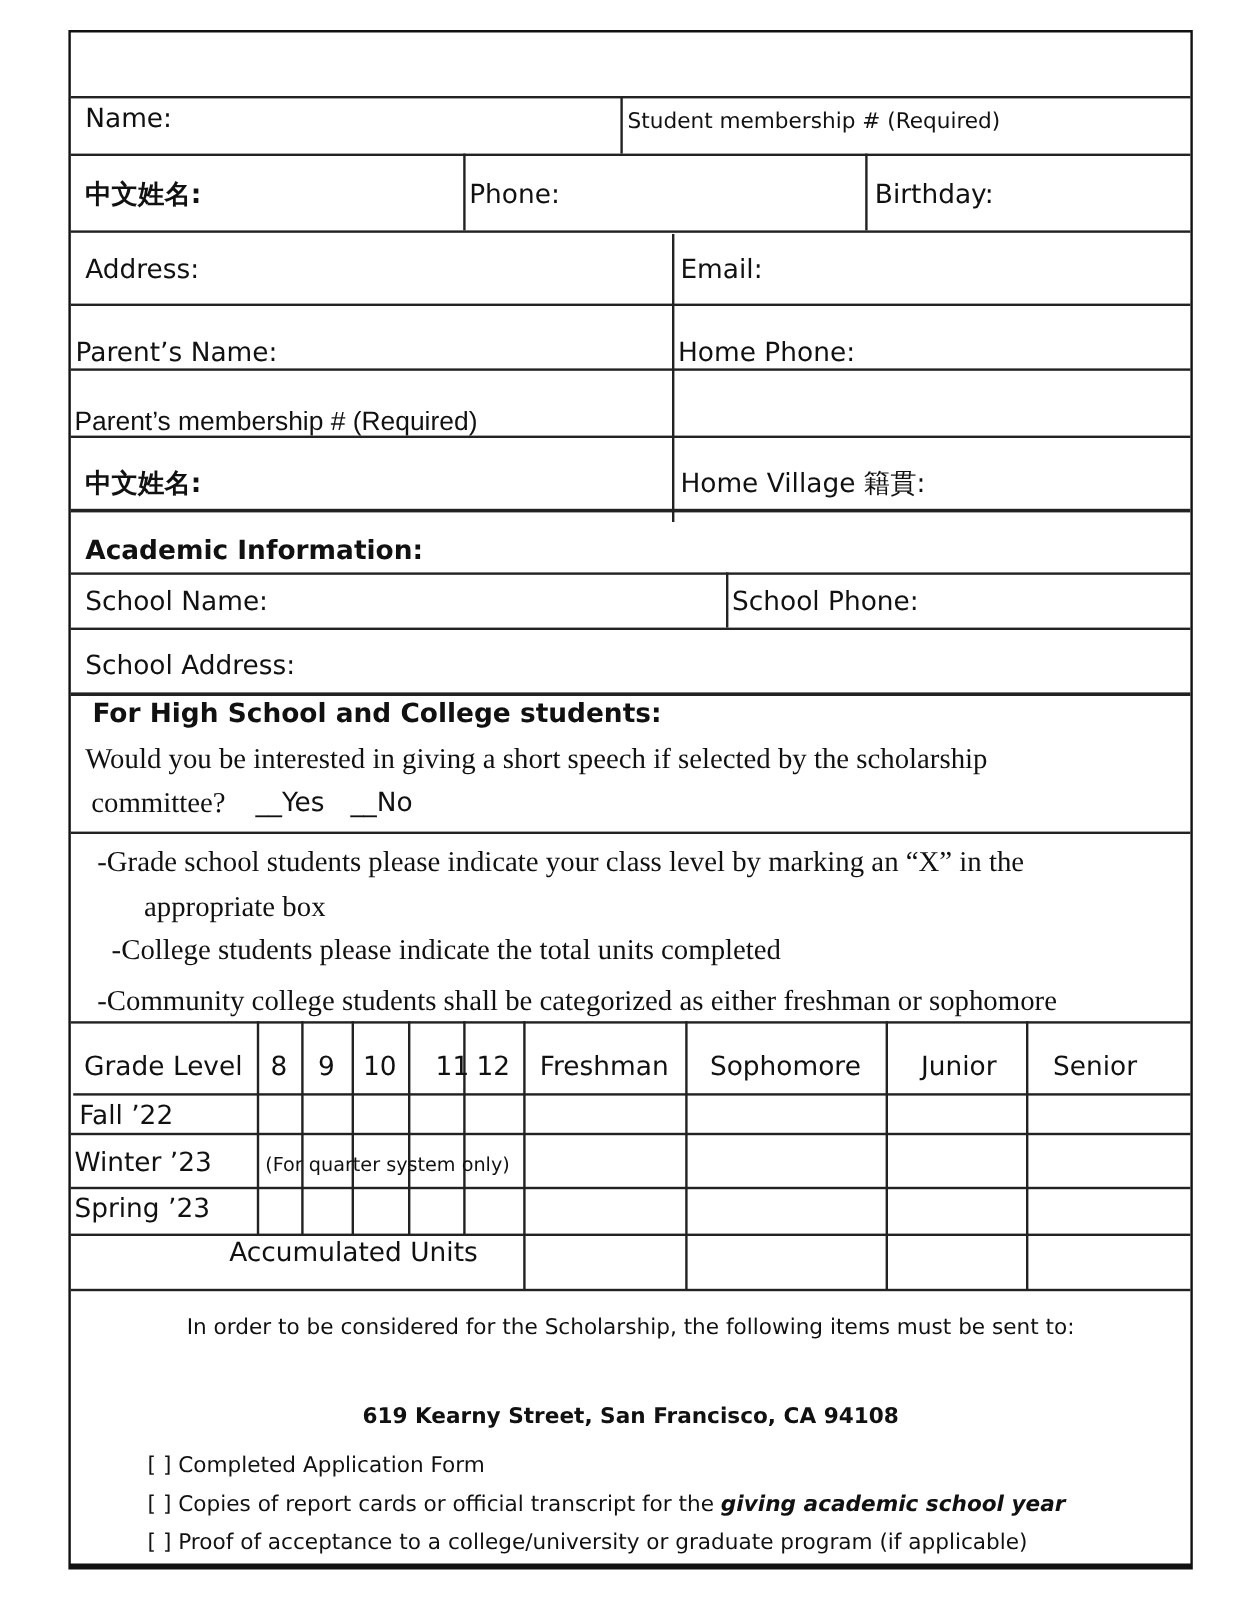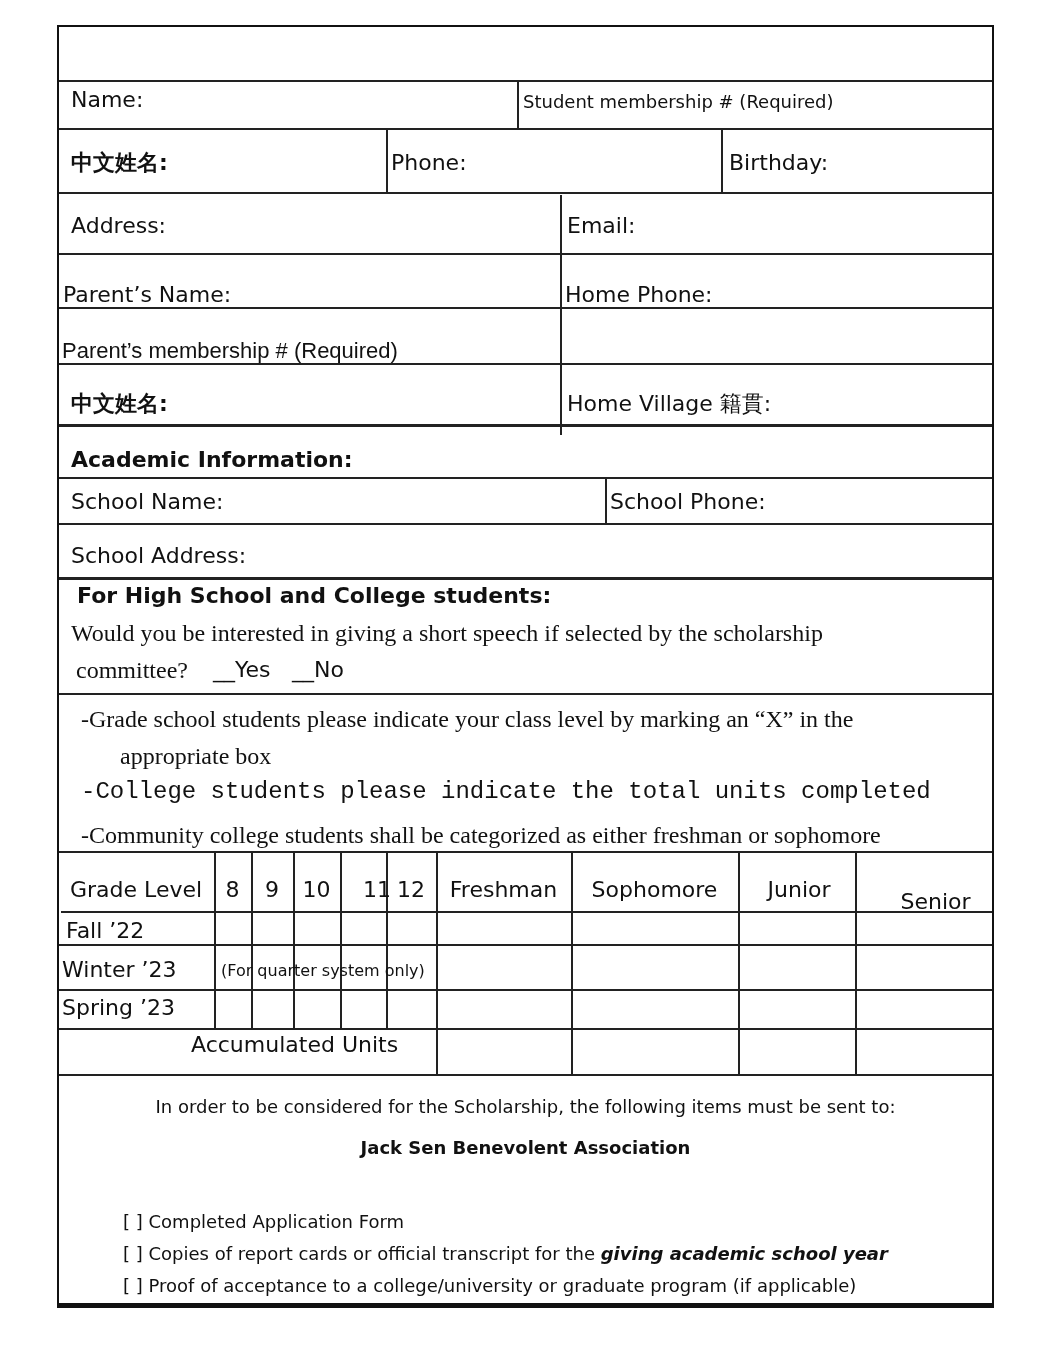--- a/index.html
+++ b/index.html
@@ -66,21 +66,21 @@
 
   <div class="t body-serif" style="left:12px; top:594px;">Would you be interested in giving a short speech if selected by the scholarship</div>
   <div class="t lbl bold" style="left:18px; top:558px;">For High School and College students:</div>
   <div class="t body-serif" style="left:17px; top:631px;">committee?</div>
   <div class="t lbl" style="left:154px; top:632px;">__Yes</div>
   <div class="t lbl" style="left:233px; top:632px;">__No</div>
   <div class="hline" style="top:666px;"></div>
 
   <div class="t body-serif" style="left:22px; top:680px;">-Grade school students please indicate your class level by marking an “X” in the</div>
   <div class="t body-serif" style="left:61px; top:717px;">appropriate box</div>
-  <div class="t body-serif" style="left:22px; top:753px;font-family:Liberation Mono, monospace;">-College students please indicate the total units completed</div>
+  <div class="t body-serif" style="left:34px; top:753px;">-College students please indicate the total units completed</div>
   <div class="t body-serif" style="left:22px; top:796px;">-Community college students shall be categorized as either freshman or sophomore</div>
   <div class="hline" style="top:824px;"></div>
 
   <div>
 
     <div class="vline" style="left:155px; top:824px; height:178px;"></div>
     <div class="vline" style="left:192px; top:824px; height:178px;"></div>
     <div class="vline" style="left:234px; top:824px; height:178px;"></div>
     <div class="vline" style="left:281px; top:824px; height:178px;"></div>
     <div class="vline" style="left:327px; top:824px; height:178px;"></div>
@@ -91,36 +91,36 @@
 
     <div class="t tbl-lbl" style="left:11px; top:852px;">Grade Level</div>
     <div class="t tbl-lbl center" style="left:155px; width:37px; top:852px;">8</div>
     <div class="t tbl-lbl center" style="left:192px; width:42px; top:852px;">9</div>
     <div class="t tbl-lbl center" style="left:234px; width:47px; top:852px;">10</div>
     <div class="t tbl-lbl center" style="left:281px; width:46px; top:852px;padding-left:14px;">11</div>
     <div class="t tbl-lbl center" style="left:327px; width:50px; top:852px;">12</div>
     <div class="t tbl-lbl center" style="left:377px; width:135px; top:852px;">Freshman</div>
     <div class="t tbl-lbl center" style="left:512px; width:167px; top:852px;">Sophomore</div>
     <div class="t tbl-lbl center" style="left:679px; width:122px; top:852px;text-align:center;">Junior</div>
-    <div class="t tbl-lbl center" style="left:808px; width:137px; top:852px;margin-top:12px;">Senior</div>
+    <div class="t tbl-lbl center" style="left:785px; width:137px; top:852px;">Senior</div>
 
     <div class="hline" style="top:884px; left:2px;"></div>
     <div class="t tbl-lbl" style="left:7px; top:893px;">Fall ’22</div>
     <div class="hline" style="top:917px; left:0;"></div>
     <div class="t tbl-lbl" style="left:3px; top:932px;">Winter ’23</div>
     <div class="t" style="left:162px; top:936px; font-size:16px; font-family:'DejaVu Sans',sans-serif;">(For quarter system only)</div>
     <div class="hline" style="top:962px; left:0;"></div>
     <div class="t tbl-lbl" style="left:3px; top:970px;">Spring  ’23</div>
     <div class="hline" style="top:1001px; left:0;"></div>
     <div class="t tbl-lbl" style="left:132px; top:1007px;">Accumulated Units</div>
     <div class="hline" style="top:1047px;"></div>
   </div>
 
   <div class="t footer-txt center" style="left:0; right:0; top:1071px;">In order to be considered for the Scholarship, the following items must be sent to:</div>
-  <div class="t footer-txt bold center" style="left:0; right:0; top:1112px;">Jack Sen Benevolent Association</div>
+  <div class="t footer-txt bold center" style="left:0; right:0; top:1145px;">619 Kearny Street, San Francisco, CA 94108</div>
 
   <div class="t footer-txt" style="left:64px; top:1186px;">
     <span>[ ]</span>
     <span>Completed Application Form</span>
   </div>
   <div class="t footer-txt" style="left:64px; top:1218px;">
     <span>[ ]</span>
     <span>Copies of report cards or official transcript for the </span><b><i>giving academic school year</i></b>
   </div>
   <div class="t footer-txt" style="left:64px; top:1250px;">

